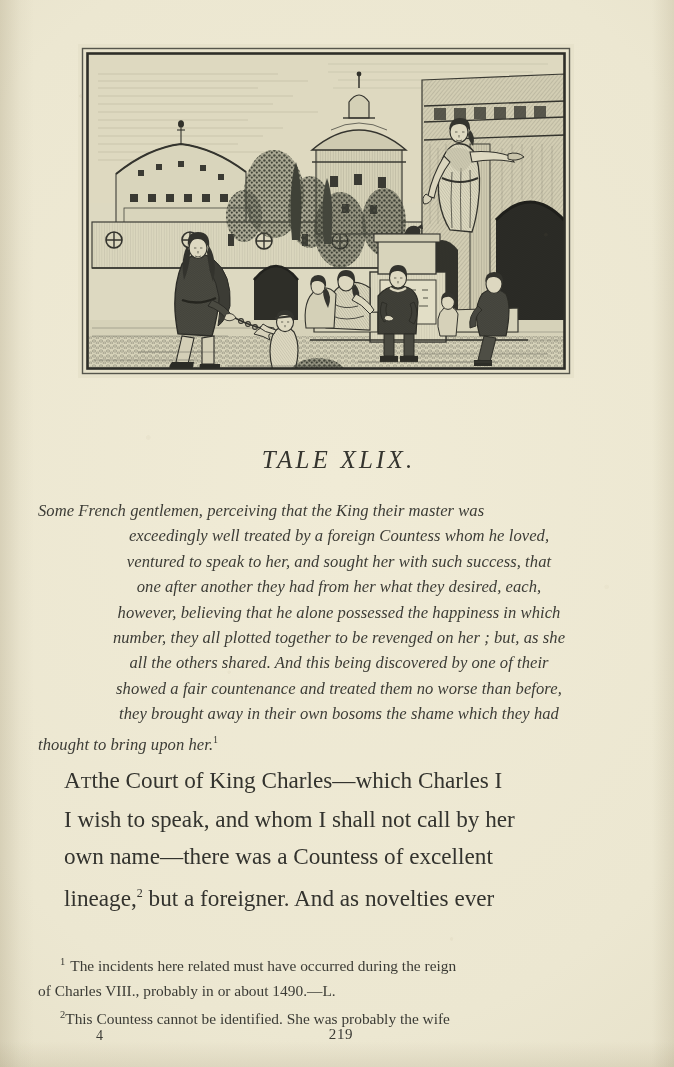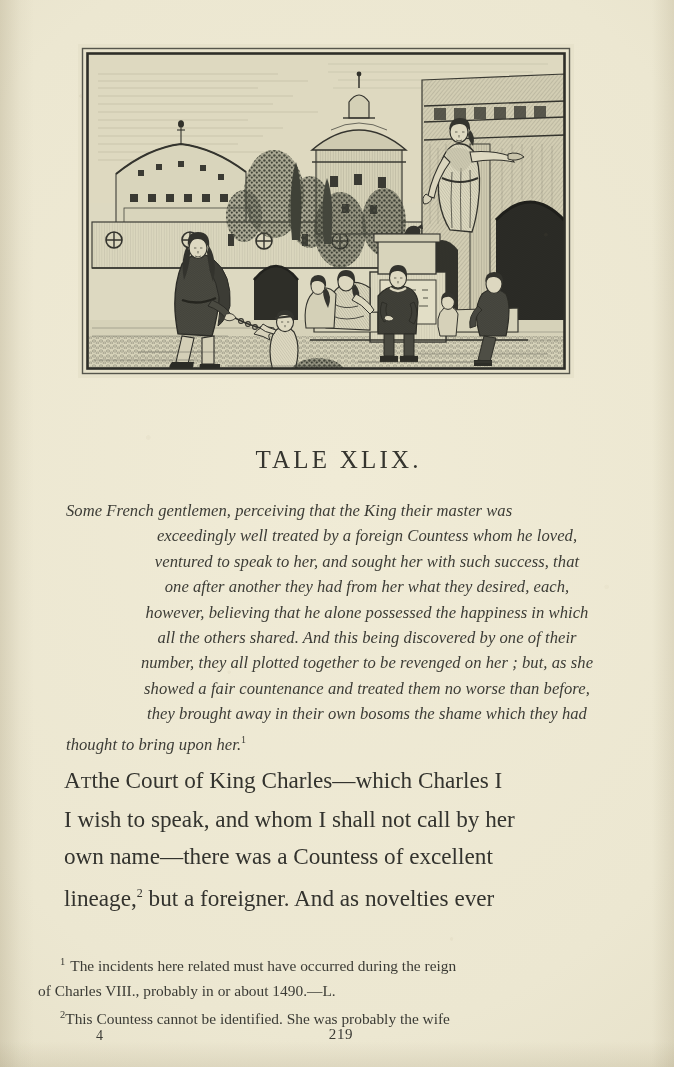--- a/index.html
+++ b/index.html
@@ -68,38 +68,38 @@
     height: 334px;
   }
   #illustration svg { display: block; width: 100%; height: 100%; }
 
   
   #tale-title {
     position: absolute;
     left: 0; right: 0;
     top: 446px;
     text-align: center;
+    font-style: italic;
     font-size: 25px;
     letter-spacing: 3.2px;
     color: #35352f;
     text-indent: 3.2px;
   }
 
   #summary {
     position: absolute;
     left: 38px;
     top: 498px;
     width: 602px;
     font-style: italic;
     font-size: 16.6px;
     line-height: 25.4px;
     text-align: justify;
     color: #3c3c36;
     letter-spacing: .05px;
-    margin-left: 28px;
   }
   #summary .ln { display: block; white-space: nowrap; }
   #summary .ln.c { text-align: center; }
   #summary .ln.last { text-align: left; }
   #summary sup { font-size: 10px; font-style: normal; vertical-align: super; }
 
   #body-text {
     position: absolute;
     left: 36px;
     top: 762px;
@@ -563,22 +563,22 @@
   </div>
 
   <div id="tale-title">TALE XLIX.</div>
 
   <div id="summary">
     <span class="ln">Some French gentlemen, perceiving that the King their master was</span>
     <span class="ln c">exceedingly well treated by a foreign Countess whom he loved,</span>
     <span class="ln c">ventured to speak to her, and sought her with such success, that</span>
     <span class="ln c">one after another they had from her what they desired, each,</span>
     <span class="ln c">however, believing that he alone possessed the happiness in which</span>
+    <span class="ln c">number, they all plotted together to be revenged on her ; but, as she</span>
     <span class="ln c">all the others shared.   And this being discovered by one of their</span>
-    <span class="ln c">number, they all plotted together to be revenged on her ; but, as she</span>
     <span class="ln c">showed a fair countenance and treated them no worse than before,</span>
     <span class="ln c">they brought away in their own bosoms the shame which they had</span>
     <span class="ln last"><span>thought to bring upon her.</span><sup>1</sup></span>
   </div>
 
   <div id="body-text">
     <span class="bl"><span>A</span><span class="smallcap">T</span><span>the Court of  King Charles—which  Charles I</span></span>
     <span class="bl">I wish to speak, and whom I shall not call by her</span>
     <span class="bl">own name—there was a  Countess  of  excellent</span>
     <span class="bl"><span>lineage,</span><sup>2</sup><span> but a foreigner.   And  as  novelties  ever</span></span>

